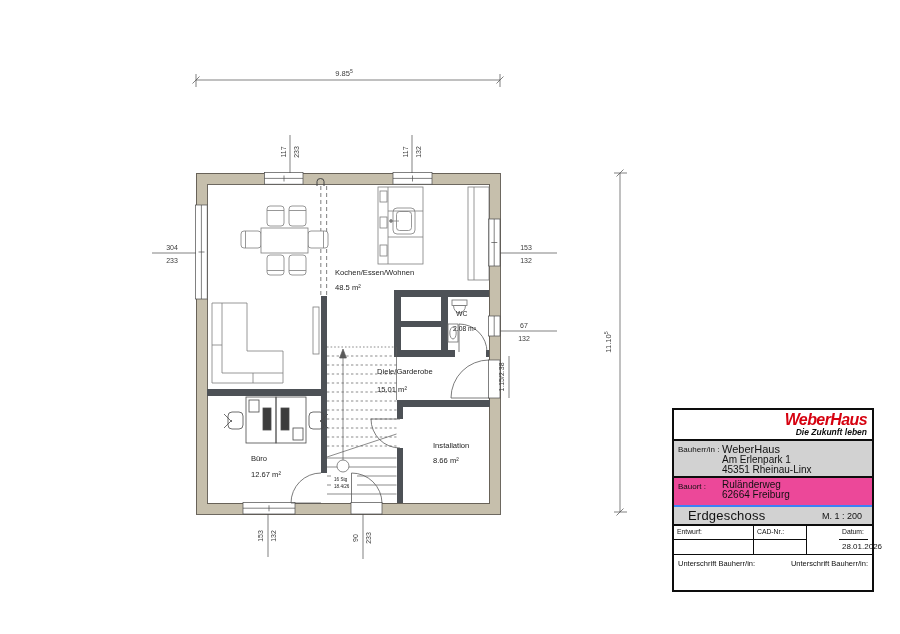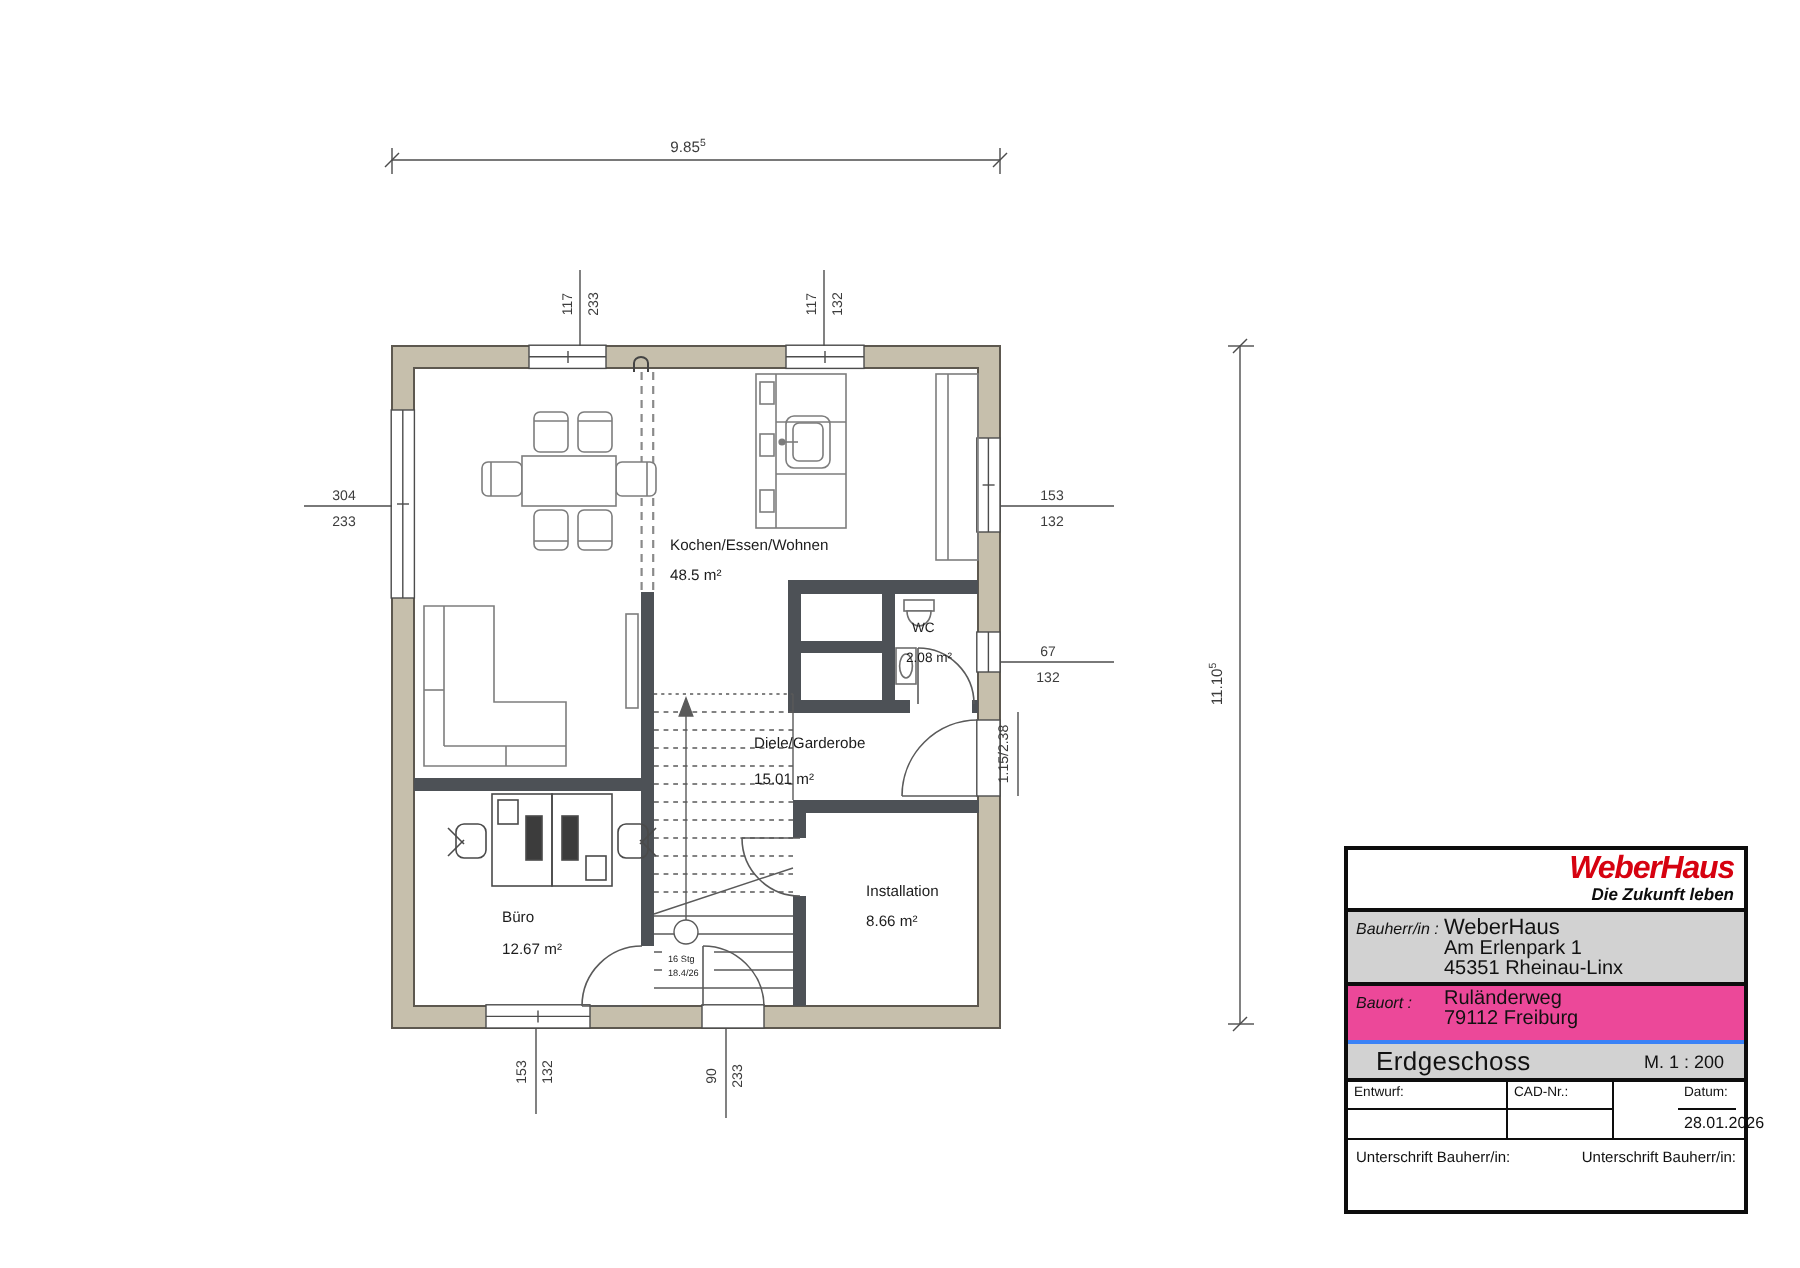--- a/index.html
+++ b/index.html
@@ -7,29 +7,29 @@
        font-family:"Liberation Sans",sans-serif;color:#111;overflow:hidden;}
   #plan-svg{position:absolute;left:0;top:0;}
   svg text{font-family:"Liberation Sans",sans-serif;}
   .dim{font-size:7px;fill:#3c3c3c;}
   .dimbig{font-size:7.6px;fill:#3c3c3c;}
   .room{font-size:7.6px;fill:#1c1c1c;}
   .roomsm{font-size:6.8px;fill:#1c1c1c;}
   .stairtxt{font-size:4.6px;fill:#1c1c1c;}
 
   
-  .tb{position:absolute;left:672px;top:423px;width:198px;border:2px solid #0d0d0d;background:#fff;}
+  .tb{position:absolute;left:672px;top:408px;width:198px;border:2px solid #0d0d0d;background:#fff;}
   .tb-logo-row{height:27px;border-bottom:2px solid #0d0d0d;padding:2px 5px 0 0;text-align:right;}
   .tb-logo{font-size:16px;line-height:15px;font-weight:bold;font-style:italic;color:#d60210;letter-spacing:-0.6px;}
   .tb-tagline{font-size:8.5px;line-height:10px;font-weight:bold;font-style:italic;color:#0d0d0d;}
   .tb-row{display:flex;padding:2px 0 0 4px;}
   .tb-gray{background:#d2d2d2;}
   .tb-bauherr{height:33px;border-bottom:2px solid #0d0d0d;}
   .tb-bauort{height:25px;border-bottom:2px solid #3b82f6;background:#ec4899;}
-  .tb-label{width:44px;font-size:8px;padding-top:2px;flex:none;font-style:italic;}
+  .tb-label{width:44px;font-size:8px;padding-top:2px;flex:none;}
   .tb-name{font-size:11px;line-height:12px;}
   .tb-addr{font-size:10px;line-height:9.5px;}
   .tb-floor{height:17px;border-bottom:2px solid #0d0d0d;display:flex;align-items:center;
             justify-content:space-between;padding:0 10px 0 14px;}
   .tb-floor-name{font-size:13px;letter-spacing:0.2px;}
   .tb-scale{font-size:9px;}
   .tb-datei{height:12px;border-bottom:1.5px solid #0d0d0d;font-size:7.5px;display:flex;
             gap:16px;padding:2px 0 0 4px;background:#fff;}
   .tb-grid{display:grid;grid-template-columns:80px 53px 61px;border-bottom:1.5px solid #0d0d0d;font-size:6.8px;}
   .tb-grid>div{padding:2px 0 0 3px;height:11px;border-right:1px solid #0d0d0d;}
@@ -289,21 +289,21 @@
     <div class="tb-content">
       <div class="tb-name">WeberHaus</div>
       <div class="tb-addr">Am Erlenpark 1</div>
       <div class="tb-addr">45351 Rheinau-Linx</div>
     </div>
   </div>
   <div class="tb-row tb-bauort">
     <div class="tb-label">Bauort :</div>
     <div class="tb-content">
       <div class="tb-addr">Ruländerweg</div>
-      <div class="tb-addr">79112 Freiburg</div>
+      <div class="tb-addr">62664 Freiburg</div>
     </div>
   </div>
   <div class="tb-floor tb-gray">
     <span class="tb-floor-name">Erdgeschoss</span>
     <span class="tb-scale">M. 1 : 200</span>
   </div>
   <div class="tb-grid">
     <div class="hd">Entwurf:</div>
     <div class="hd">CAD-Nr.:</div>
     <div class="hd">Datum:</div>

